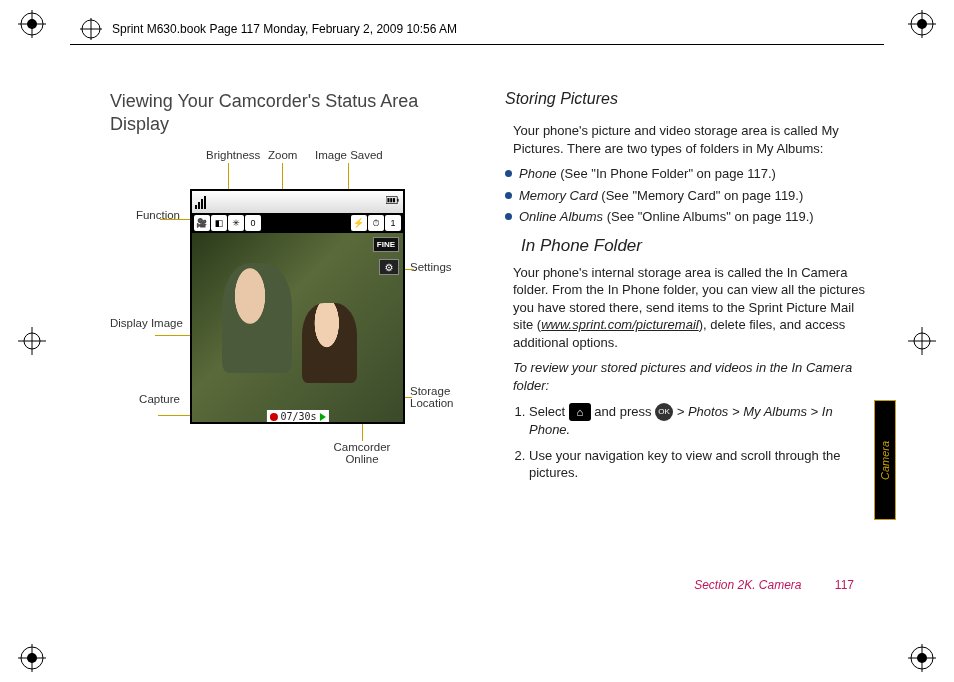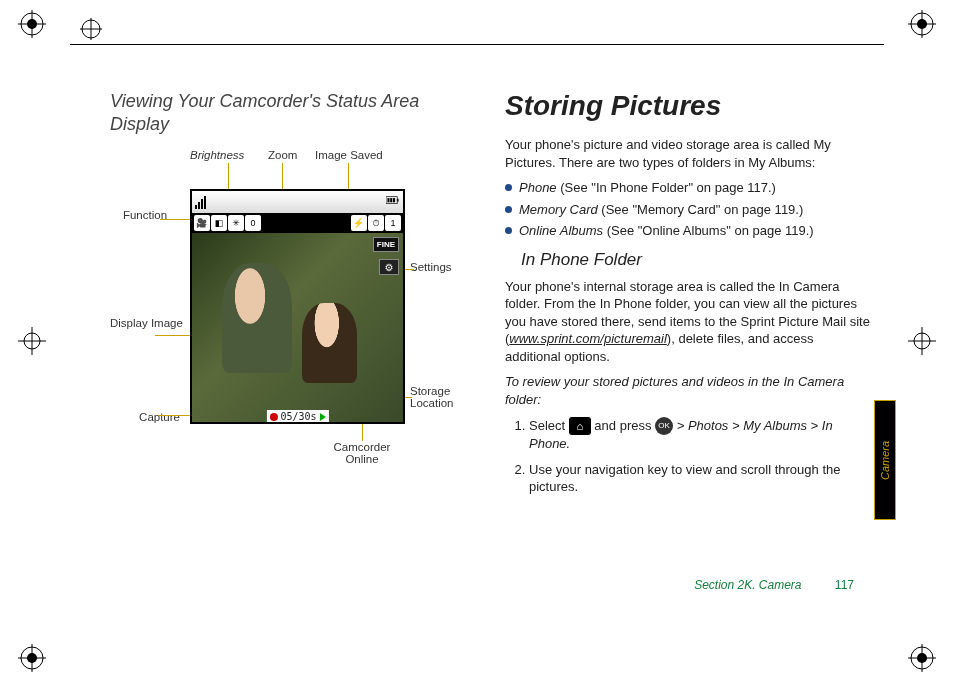--- a/index.html
+++ b/index.html
@@ -34,43 +34,42 @@
   .page {
     position: absolute;
     top: 90px; left: 110px;
     width: 760px;
     display: flex;
     gap: 30px;
   }
   .col { flex: 1; }
 
   h2.sect {
-    font-style: italic;
     font-weight: normal;
     color: #444;
     font-size: 18px;
     margin-bottom: 14px;
     line-height: 1.25;
   }
   h1.bigsect {
     font-style: italic;
-    font-weight: bold;
+    font-weight: normal;
     color: #222;
-    font-size: 28px;
+    font-size: 16px;
     margin-bottom: 14px;
     border-top: none;
   }
   h3.subsect {
     font-style: italic;
     font-weight: normal;
     color: #222;
     font-size: 17px;
     margin: 10px 16px 8px;
   }
-  p { margin-bottom: 8px; line-height: 1.35; }
+  p { margin-bottom: 8px; line-height: 1.35; margin-left: 8px; }
   ul.b { list-style: none; padding-left: 0; margin-bottom: 8px;}
   ul.b li { padding-left: 14px; position: relative; margin-bottom: 4px; line-height: 1.35;}
   ul.b li::before {
     content: ""; position: absolute; left: 0; top: 5px;
     width: 7px; height: 7px; border-radius: 50%; background: #1e4a8a;
   }
   .bi { font-style: italic; font-weight: normal; }
   .u { text-decoration: underline; text-align: center; }
   ol.steps { padding-left: 24px; margin-top:6px;}
   ol.steps li { margin-bottom: 8px; line-height: 1.35; }
@@ -172,21 +171,21 @@
     writing-mode: vertical-rl;
     transform: rotate(180deg);
   }
 
   .footer {
     position: absolute;
     bottom: 90px;
     right: 100px;
     font-size: 12px;
     font-style: italic;
-    color: #15803d;
+    color: #be185d;
   }
   .footer .pn { font-style: normal; margin-left: 30px; }
 
   
   .key {
     display:inline-block; vertical-align:middle;
     width:22px; height:18px; background:#000; color:#fff;
     border-radius:3px; font-size:11px; line-height:18px; text-align:center;
   }
   .key.home::after { content:"⌂"; }
@@ -243,46 +242,47 @@
       <line x1="0" y1="14" x2="28" y2="14" stroke="#000"></line>
     </svg>
   </div>
 
 <div class="book-header">
   <span class="crosshair"><svg viewBox="0 0 22 22">
         <circle cx="11" cy="11" r="9" fill="none" stroke="#000"></circle>
         <line x1="11" y1="0" x2="11" y2="22" stroke="#000"></line>
         <line x1="0" y1="11" x2="22" y2="11" stroke="#000"></line>
       </svg></span>
+  <span>Sprint M630.book  Page 117  Monday, February 2, 2009  10:56 AM</span>
 </div>
 <div class="hr-top"></div>
 
 <div class="page">
 
   <div class="col">
     <h2 class="sect">Viewing Your Camcorder's Status Area Display</h2>
 
     <div class="diagram">
 
-      <div class="label" style="left:80px; top:0;font-style:italic;">Brightness</div>
+      <div class="label" style="left:96px; top:0;">Brightness</div>
       <div class="label" style="left:158px; top:0;">Zoom</div>
       <div class="label" style="left:205px; top:0;">Image Saved</div>
       <div class="line-y" style="left:118px; top:14px; height:52px;"></div>
       <div class="line-y" style="left:172px; top:14px; height:52px;"></div>
       <div class="line-y" style="left:238px; top:14px; height:52px;"></div>
 
-      <div class="label" style="left:0; top:60px; width:70px;">Function</div>
+      <div class="label" style="left:0; top:60px; text-align:right; width:70px;">Function</div>
       <div class="line-x" style="left:50px; top:70px; width:38px;"></div>
 
       <div class="label" style="left:0; top:168px; text-align:left; width:70px;">
         <span>Display Image</span>
       </div>
       <div class="line-x" style="left:45px; top:186px; width:40px;"></div>
 
-      <div class="label" style="left:0; top:262px; text-align:right; width:70px;">Capture</div>
+      <div class="label" style="left:0; top:244px; text-align:right; width:70px;">Capture</div>
       <div class="line-x" style="left:48px; top:266px; width:34px;"></div>
 
       <div class="label" style="left:300px; top:112px;">Settings</div>
       <div class="line-x" style="left:284px; top:120px; width:20px;"></div>
 
       <div class="label" style="left:300px; top:236px; width:60px; text-align:left; white-space:normal;">Storage Location</div>
       <div class="line-x" style="left:274px; top:248px; width:28px;"></div>
 
       <div class="label" style="left:212px; top:292px; width:80px; white-space:normal;">Camcorder Online</div>
       <div class="line-y" style="left:252px; top:272px; height:20px;"></div>
@@ -315,21 +315,21 @@
           <span class="ic">⏱</span>
           <span class="ic">1</span>
         </div>
         <div class="photo">
           <div class="person1"></div>
           <div class="person2"></div>
           <div class="fine-badge">FINE</div>
           <div class="gear-badge">⚙</div>
           <div class="timebar">
             <span class="rec-dot"></span>
-            <span>05/30s</span>
+            <span>07/30s</span>
             <span class="tri"></span>
           </div>
         </div>
         <div class="softkeys">
           <span>Record</span>
           <span>Options</span>
         </div>
       </div>
     </div>
   </div>

